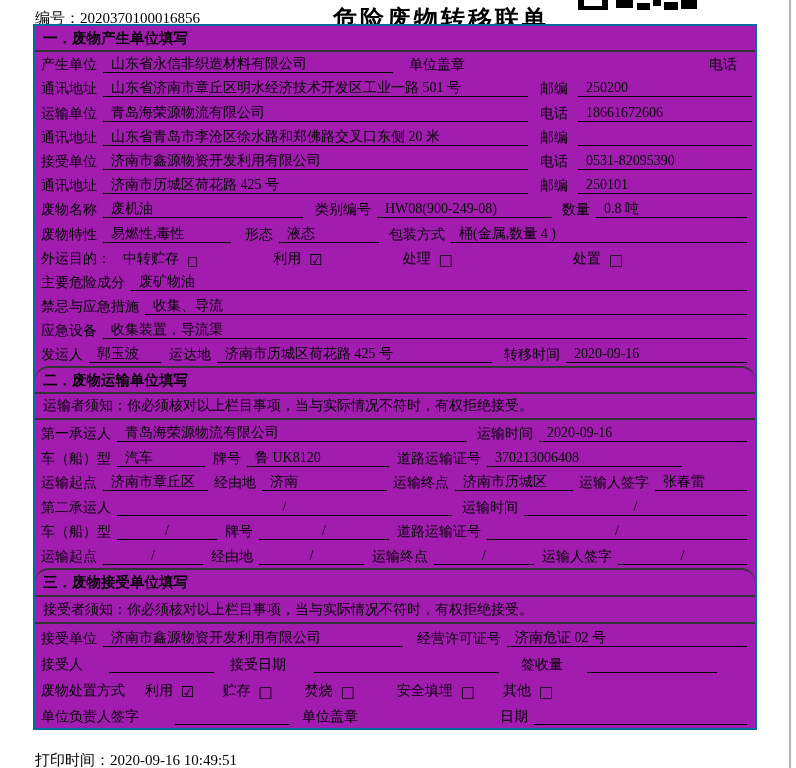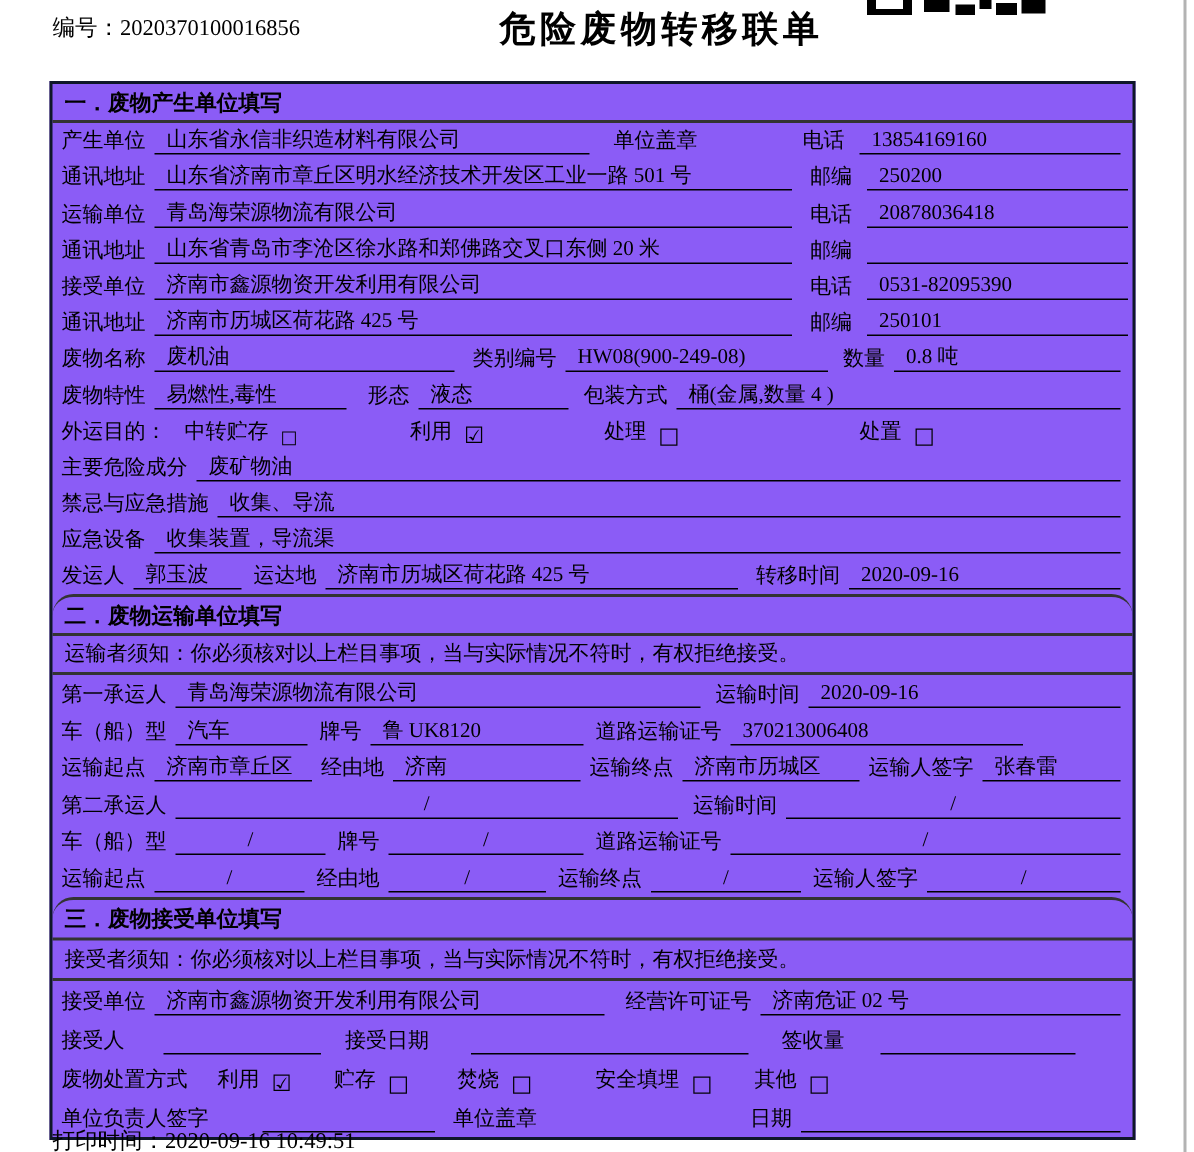--- a/index.html
+++ b/index.html
@@ -12,21 +12,21 @@
   .page-edge{position:absolute;left:789px;top:0;width:2px;height:768px;background:#b3b3b3;}
 
   
   .hdr{position:relative;height:42px;}
   .serial{position:absolute;left:35px;top:9px;font-size:15px;white-space:nowrap;}
   .doc-title{position:absolute;left:333px;top:3px;font-size:24px;font-weight:bold;letter-spacing:3px;white-space:nowrap;}
   .qr{position:absolute;left:578px;top:0;width:120px;height:10px;overflow:hidden;}
   .qr div{position:absolute;background:#000;}
 
   
-  .tbl{position:absolute;left:33px;top:54px;width:724px;border:2px solid #0f172a;box-sizing:border-box;background:#8b5cf6;}
+  .tbl{position:absolute;left:33px;top:24px;width:724px;border:2px solid #0369a1;box-sizing:border-box;background:#a21caf;}
   .sec-h{font-weight:bold;font-size:14.5px;padding-left:8px;display:flex;align-items:center;
          border-bottom:2px solid #333;box-sizing:border-box;}
   .sec1 .sec-h{height:26px;}
   .sec2,.sec3{border-top:2px solid #333;border-radius:14px;}
   .sec2 .sec-h{height:26px;}
   .sec3 .sec-h{height:27px;}
   .note{font-size:14px;padding-left:8px;display:flex;align-items:center;
         border-bottom:2px solid #333;box-sizing:border-box;}
   .sec2 .note{height:26px;}
   .sec3 .note{height:27px;}
@@ -76,41 +76,40 @@
     <div class="sec sec1">
       <div class="sec-h">一．废物产生单位填写</div>
 
       <div class="frow fr1">
         <span class="lbl">产生单位</span>
         <span class="u" style="flex:0 0 290px">山东省永信非织造材料有限公司</span>
         <span class="lbl" style="margin-left:16px">单位盖章</span>
         <span class="sp"></span>
         <span class="rcol">
           <span class="lbl">电话</span>
-          <span class="u">13854169160</span>
         </span>
       </div>
 
       <div class="frow fr1">
         <span class="lbl">通讯地址</span>
         <span class="u" style="flex:0 0 425px">山东省济南市章丘区明水经济技术开发区工业一路 501 号</span>
         <span class="sp"></span>
         <span class="rcol">
           <span class="lbl">邮编</span>
           <span class="u">250200</span>
         </span>
       </div>
 
       <div class="frow fr1">
         <span class="lbl">运输单位</span>
         <span class="u" style="flex:0 0 425px">青岛海荣源物流有限公司</span>
         <span class="sp"></span>
         <span class="rcol">
           <span class="lbl">电话</span>
-          <span class="u">20878036418</span>
+          <span class="u">18661672606</span>
         </span>
       </div>
 
       <div class="frow fr1">
         <span class="lbl">通讯地址</span>
         <span class="u" style="flex:0 0 425px">山东省青岛市李沧区徐水路和郑佛路交叉口东侧 20 米</span>
         <span class="sp"></span>
         <span class="rcol">
           <span class="lbl">邮编</span>
           <span class="u"></span>

